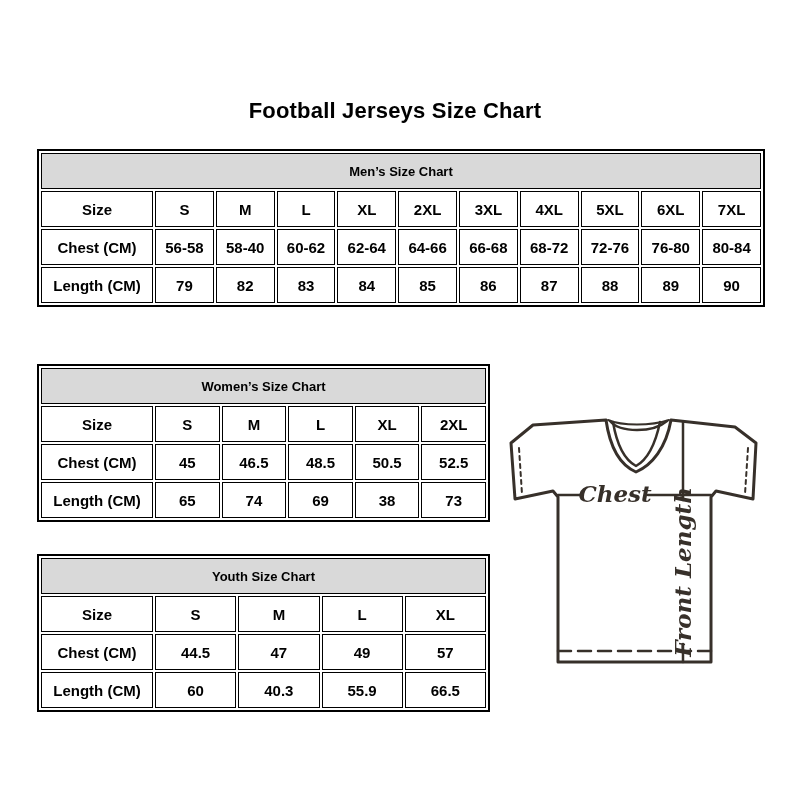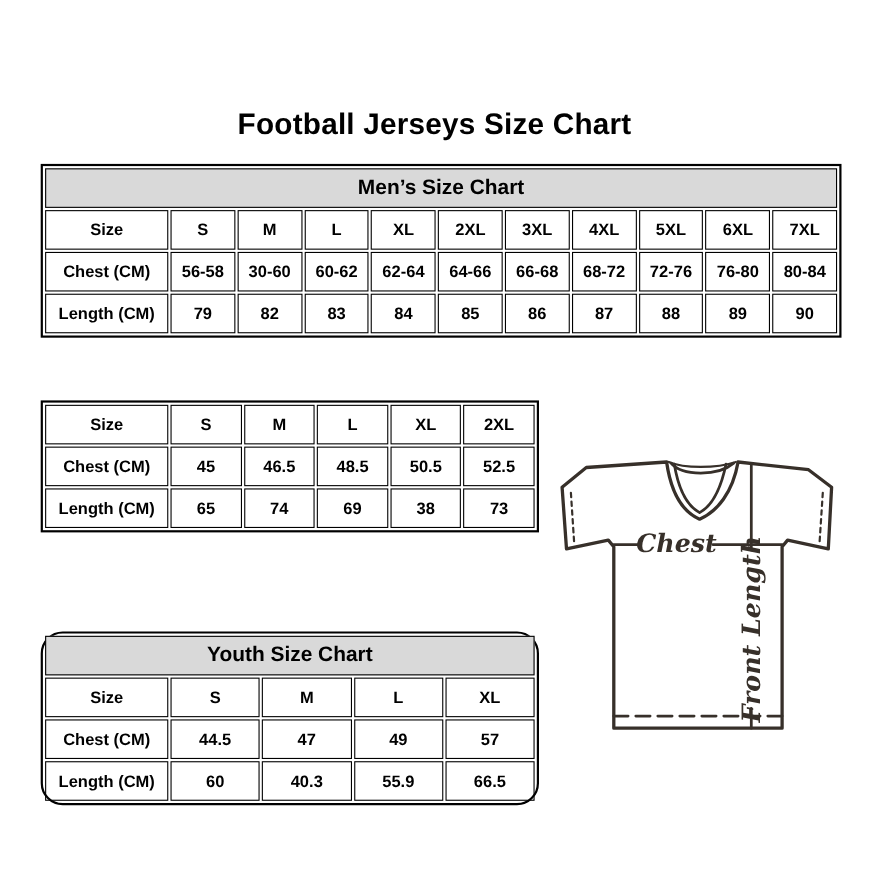--- a/index.html
+++ b/index.html
@@ -8,21 +8,21 @@
     background: #ffffff;
     position: relative;
     font-family: "Liberation Sans", sans-serif;
     color: #000;
   }
   .page-title {
     position: absolute;
     top: 98px; left: 0;
     width: 790px;
     text-align: center;
-    font-size: 27px;
+    font-size: 22px;
     font-weight: bold;
     letter-spacing: 0.2px;
   }
   table.size-table {
     position: absolute;
     border-collapse: separate;
     border-spacing: 2px;
     border: 2px solid #000;
     table-layout: fixed;
     background: #fff;
@@ -33,26 +33,26 @@
     text-align: center;
     vertical-align: middle;
     font-weight: bold;
     font-size: 15px;
     padding: 0 1px;
     overflow: hidden;
     white-space: nowrap;
   }
   table.size-table td.tbl-title {
     background: #d9d9d9;
-    font-size: 19px;
+    font-size: 13px;
   }
   col.col-label { width: 112px; }
   #mens-table   { left: 37px; top: 149px; width: 728px; }
   #womens-table { left: 37px; top: 364px; width: 453px; }
-  #youth-table  { left: 37px; top: 574px; width: 453px; border-radius: 20px; }
+  #youth-table  { left: 37px; top: 554px; width: 453px; }
   .jersey-wrap {
     position: absolute;
     left: 502px; top: 406px;
     width: 266px; height: 266px;
   }
   .jersey-wrap svg { display: block; width: 100%; height: 100%; }
   .diagram-label {
     font-family: "DejaVu Serif", "Liberation Serif", serif;
     font-style: italic;
     font-weight: bold;
@@ -91,21 +91,21 @@
         <td>2XL</td>
         <td>3XL</td>
         <td>4XL</td>
         <td>5XL</td>
         <td>6XL</td>
         <td>7XL</td>
       </tr>
       <tr>
         <td>Chest (CM)</td>
         <td>56-58</td>
-        <td>30-60</td>
+        <td>58-40</td>
         <td>60-62</td>
         <td>62-64</td>
         <td>64-66</td>
         <td>66-68</td>
         <td>68-72</td>
         <td>72-76</td>
         <td>76-80</td>
         <td>80-84</td>
       </tr>
       <tr>
@@ -128,20 +128,23 @@
     <colgroup>
       <col class="col-label">
       <col>
       <col>
       <col>
       <col>
       <col>
     </colgroup>
     <tbody>
       <tr>
+        <td colspan="6" class="tbl-title">Women’s Size Chart</td>
+      </tr>
+      <tr>
         <td>Size</td>
         <td>S</td>
         <td>M</td>
         <td>L</td>
         <td>XL</td>
         <td>2XL</td>
       </tr>
       <tr>
         <td>Chest (CM)</td>
         <td>45</td>

